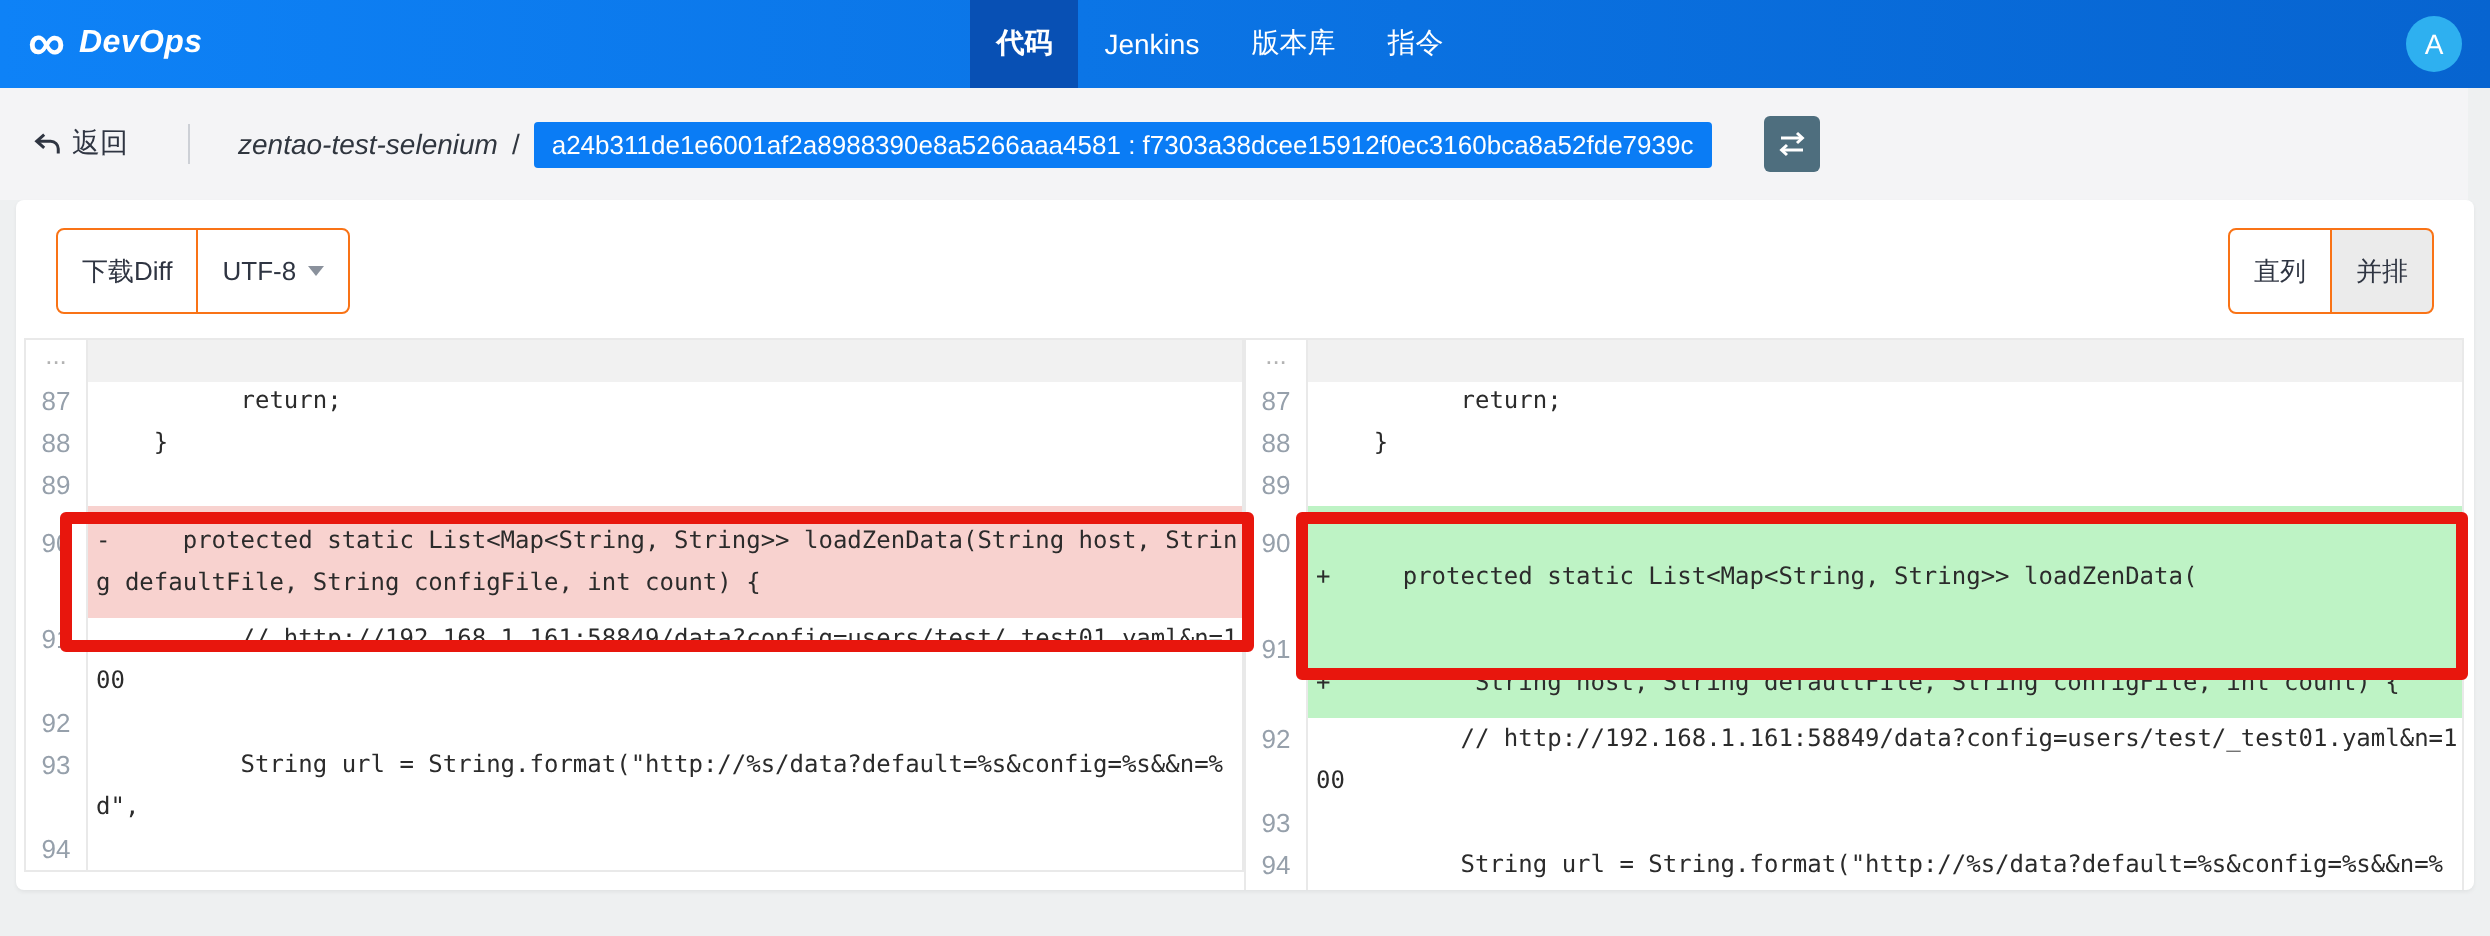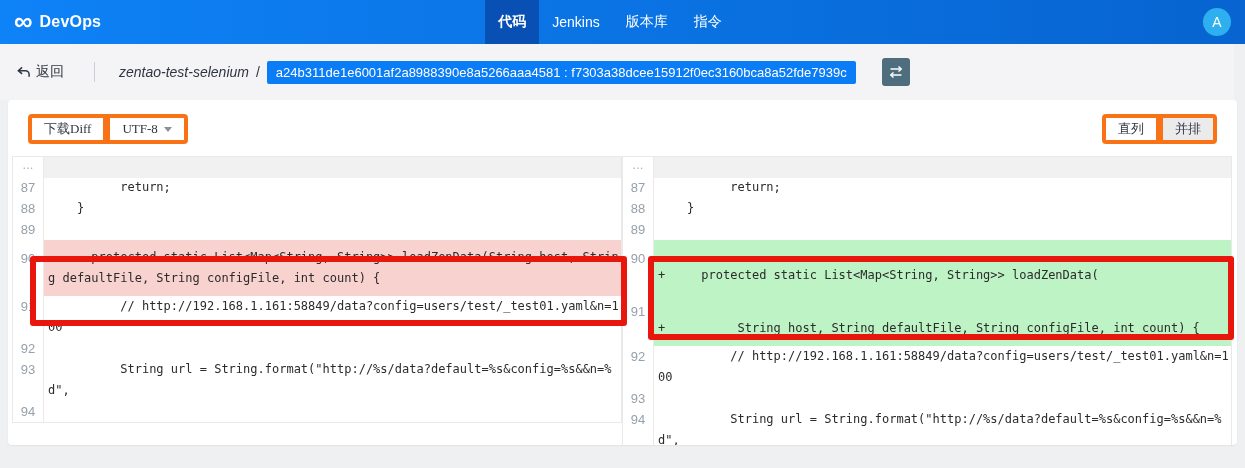--- a/index.html
+++ b/index.html
@@ -6,21 +6,21 @@
   html,body { width:1245px; height:468px; }
   body { font-family:"Liberation Sans", sans-serif; }
   .page { position:relative; width:1245px; height:468px; overflow:hidden; background:#eef0f1; }
 
   
   .navbar { position:absolute; top:0; left:0; right:0; height:44px;
     background:linear-gradient(90deg, var(--navbar_from,#0e82f7), var(--navbar_to,#0764d0));
     display:flex; align-items:center; color:#fff; }
   .logo { display:flex; align-items:center; margin-left:14px; cursor:pointer; }
   .logo-icon { font-size:26px; font-weight:bold; line-height:1; margin-right:7px; margin-top:-3px; }
-  .logo-text { font-size:16px; font-weight:bold; letter-spacing:.2px; }
+  .logo-text { font-size:16px; font-weight:bold; letter-spacing:.2px;font-style:italic; }
   .nav { display:flex; height:54px; margin-left:384px; }
   .nav-item { display:flex; align-items:center; padding:0 13px; font-size:14px; color:#fff;
     text-decoration:none; cursor:pointer; white-space:nowrap; }
   .nav-item.active { background:var(--nav_active,#0850b4); font-weight:bold; }
   .avatar { margin-left:auto; margin-right:14px; width:28px; height:28px; border-radius:50%;
     background:var(--avatar_bg,#2eb0f0); display:flex; align-items:center; justify-content:center;
     font-size:14px; color:#fff; cursor:pointer; }
 
   
   .subheader { position:absolute; top:44px; left:0; right:11px; height:56px; background:#f4f4f6;
@@ -34,22 +34,22 @@
     border-radius:2px; white-space:nowrap; }
   .swap { margin-left:26px; width:28px; height:28px; border:none; border-radius:3px;
     background:var(--swap_bg,#4e6e7e); display:flex; align-items:center; justify-content:center;
     cursor:pointer; }
 
   
   .card { position:absolute; top:100px; left:8px; width:1229px; height:345px; background:#fff;
     border-radius:4px; box-shadow:0 1px 2px rgba(0,0,0,.06); overflow:hidden; }
   .toolbar { display:flex; align-items:center; padding:14px 20px 10px 20px; }
   .toolbar .spacer { flex:1; }
-  .btn { height:30px; padding:0 12px; font-size:13px; font-family:Liberation Serif, serif; color:#2f3542;
-    background:#fff; border:4px solid #f97316; cursor:pointer; display:inline-flex;
+  .btn { height:43px; padding:0 12px; font-size:13px; font-family:Liberation Sans, sans-serif; color:#2f3542;
+    background:#fff; border:1px solid #f97316; cursor:pointer; display:inline-flex;
     align-items:center; }
   .btn-group { display:inline-flex; }
   .btn-group .btn + .btn { margin-left:-1px; }
   .btn-group .btn:first-child { border-radius:4px 0 0 4px; }
   .btn-group .btn:last-child { border-radius:0 4px 4px 0; }
   .btn.active { background:#ebebeb; }
   .caret { width:0; height:0; border-left:4px solid transparent; border-right:4px solid transparent;
     border-top:5px solid #8a919c; margin-left:6px; }
 
   .filehead { margin:0 4px; height:30px; line-height:30px; padding-left:16px;

